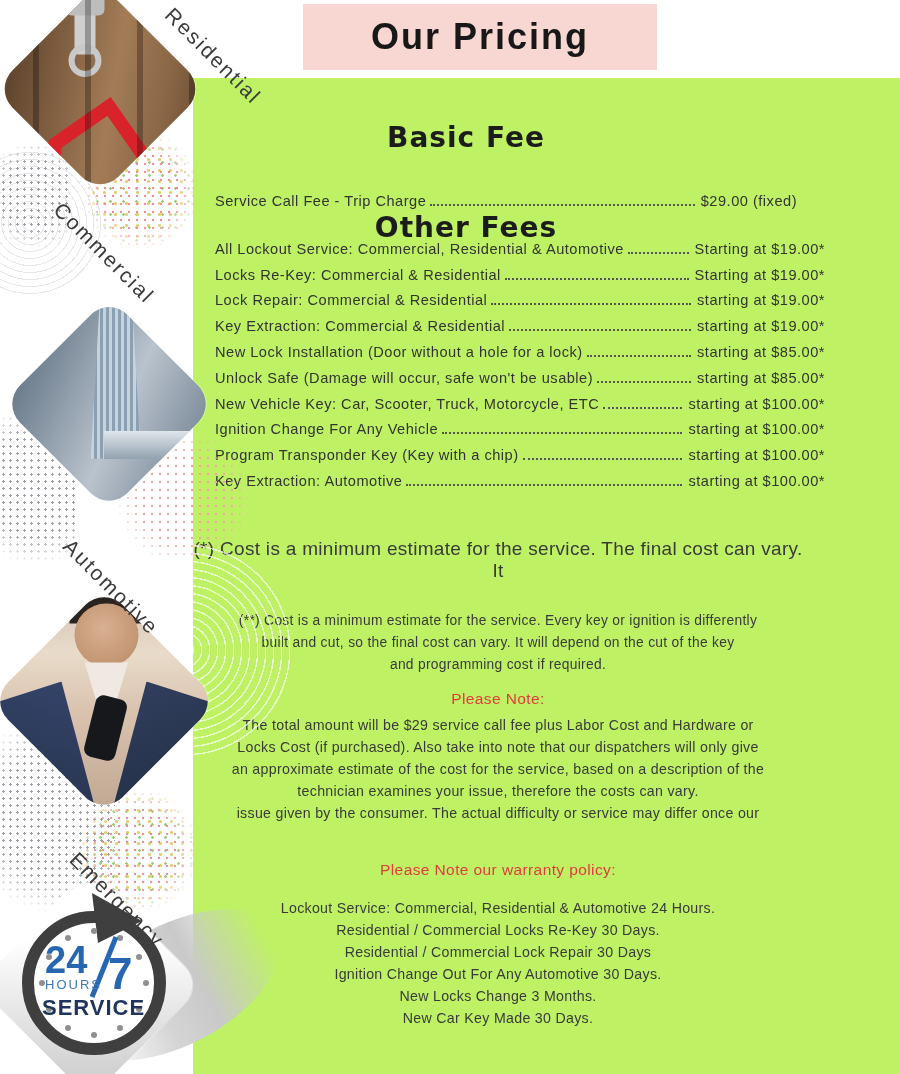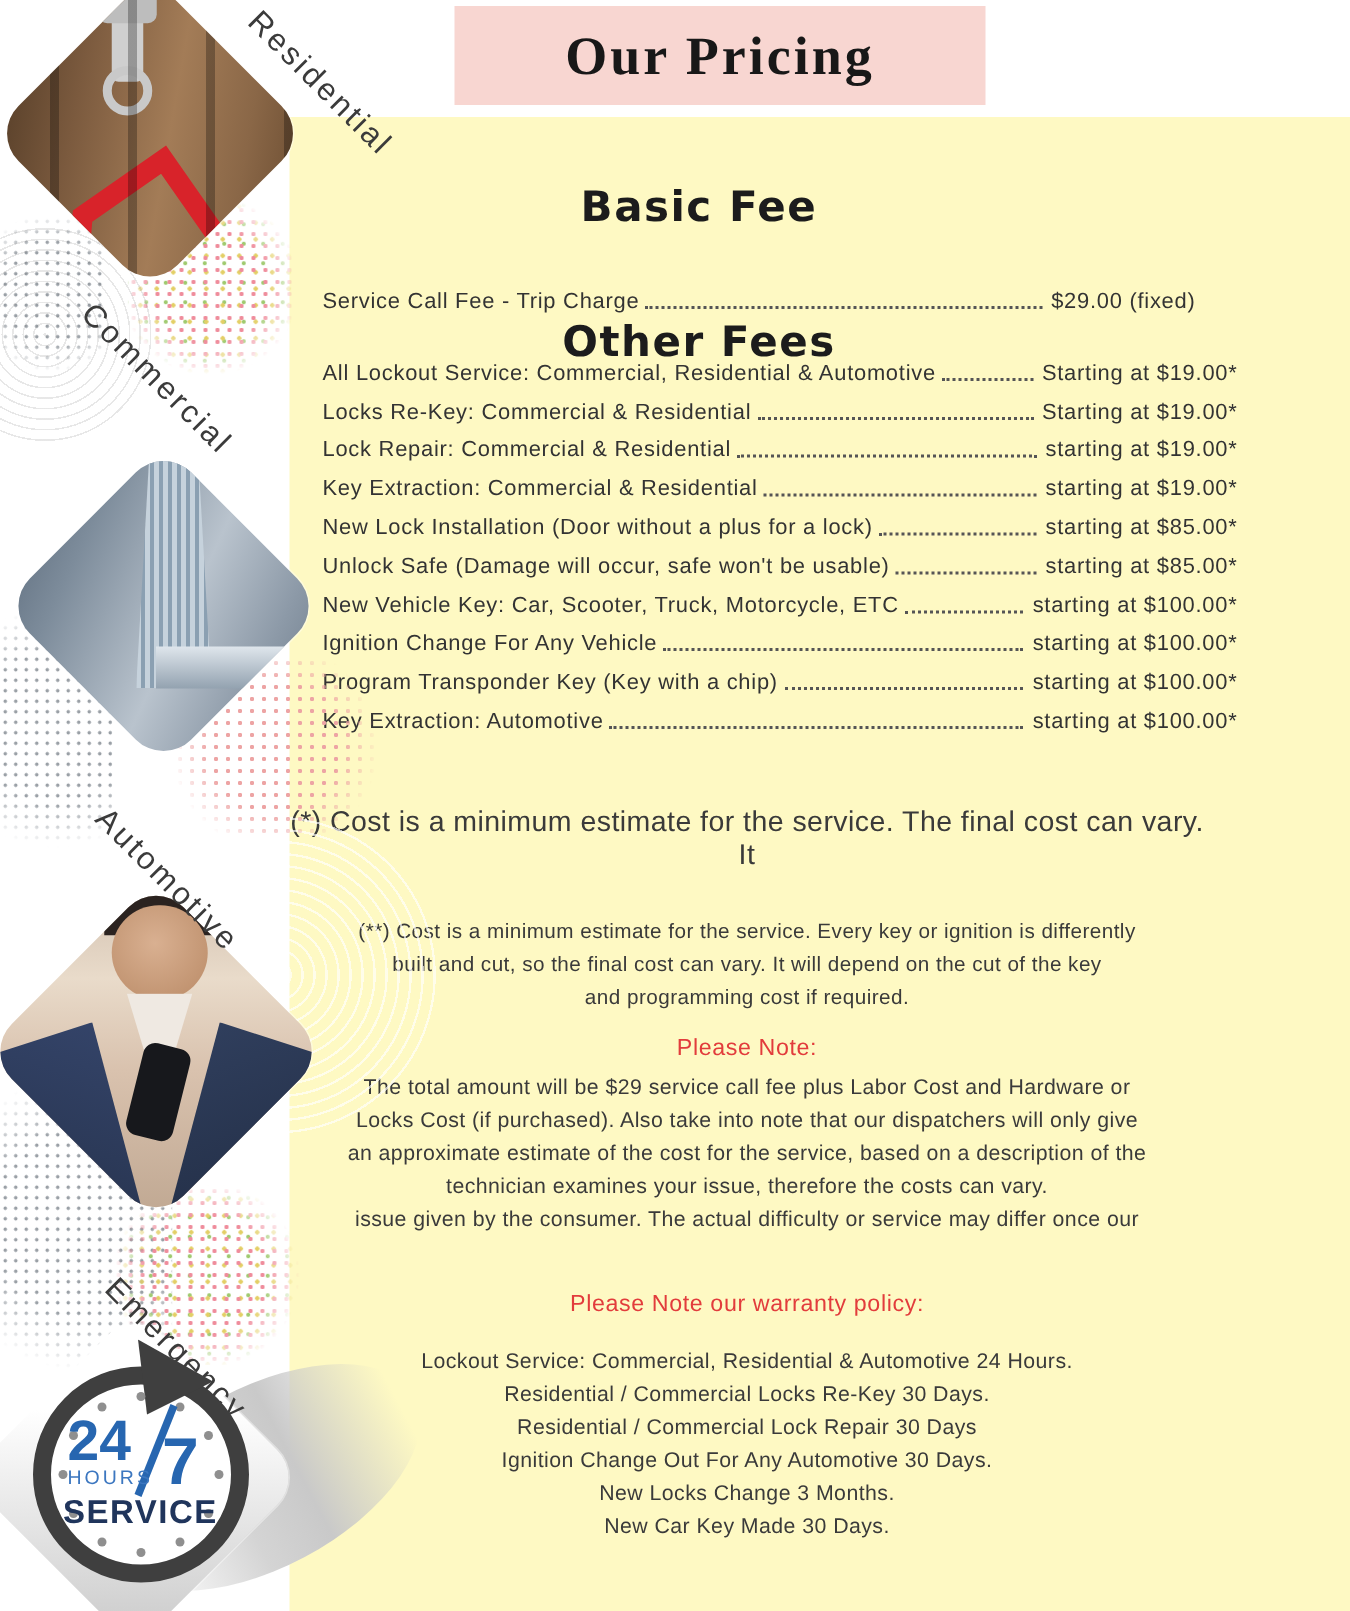--- a/index.html
+++ b/index.html
@@ -7,33 +7,33 @@
     width:900px;height:1074px;position:relative;overflow:hidden;
     background:#ffffff;
     font-family:"Liberation Sans","DejaVu Sans",sans-serif;
     color:#3c3c3c;
   }
   *{box-sizing:border-box;}
 
   
   .pink-panel{
     position:absolute;left:193px;top:78px;right:0;bottom:0;
-    background:#fef9c3;z-index:1;
+    background:#bef264;z-index:1;
   }
   .block{position:absolute;left:0;}
 
   
   .title-box{
     position:absolute;left:303px;top:4px;width:354px;height:66px;
     background:#f8d6d1;z-index:5;
     display:flex;align-items:center;justify-content:center;
   }
   .title-box h1{
     margin:0;font-size:36px;font-weight:800;letter-spacing:2px;color:#181818;
-    font-family:Liberation Serif, serif;
+    font-family:Liberation Sans, sans-serif;
   }
 
   .section-heading{
     width:546px;text-align:center;
     font-size:28px;font-weight:800;letter-spacing:1px;color:#1c1c1c;
     font-family:"DejaVu Sans","Liberation Sans",sans-serif;
   }
   #basic-heading{top:20px;}
   #other-heading{top:110px;}
 
@@ -176,21 +176,21 @@
         <span class="fee-label">Lock Repair: Commercial &amp; Residential</span>
         <span class="leader"></span>
         <span class="fee-price">starting at $19.00*</span>
       </div>
       <div class="fee-row">
         <span class="fee-label">Key Extraction: Commercial &amp; Residential</span>
         <span class="leader"></span>
         <span class="fee-price">starting at $19.00*</span>
       </div>
       <div class="fee-row">
-        <span class="fee-label">New Lock Installation (Door without a plus for a lock)</span>
+        <span class="fee-label">New Lock Installation (Door without a hole for a lock)</span>
         <span class="leader"></span>
         <span class="fee-price">starting at $85.00*</span>
       </div>
       <div class="fee-row">
         <span class="fee-label">Unlock Safe (Damage will occur, safe won't be usable)</span>
         <span class="leader"></span>
         <span class="fee-price">starting at $85.00*</span>
       </div>
       <div class="fee-row">
         <span class="fee-label">New Vehicle Key: Car, Scooter, Truck, Motorcycle, ETC</span>

